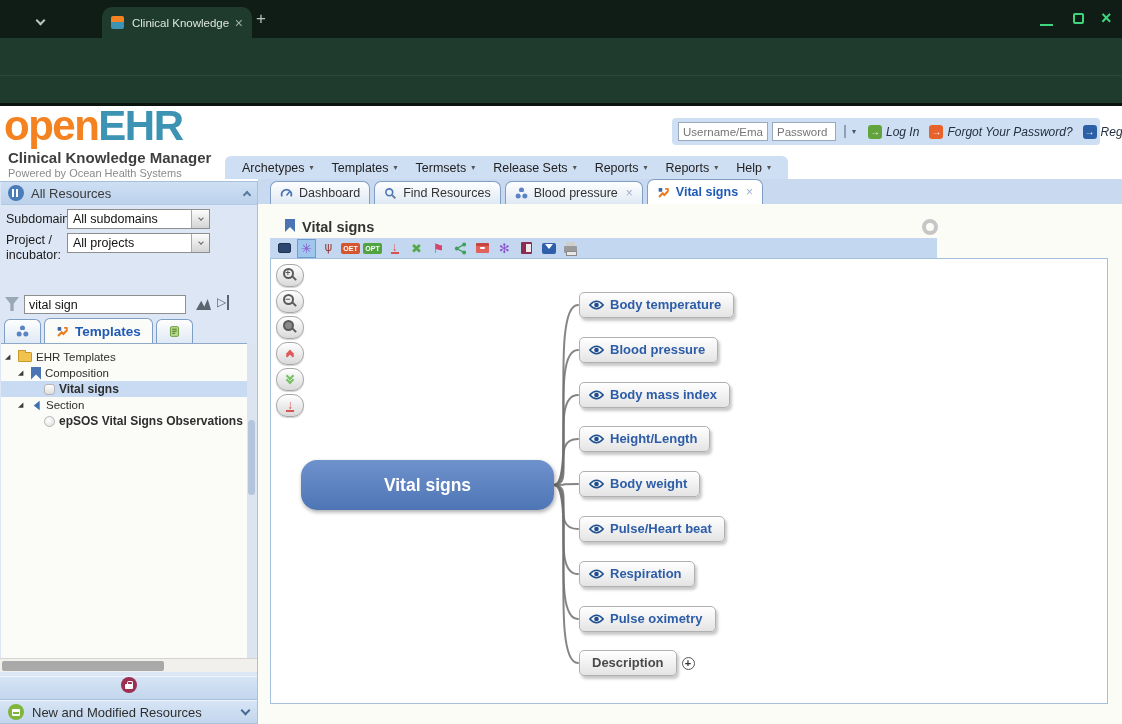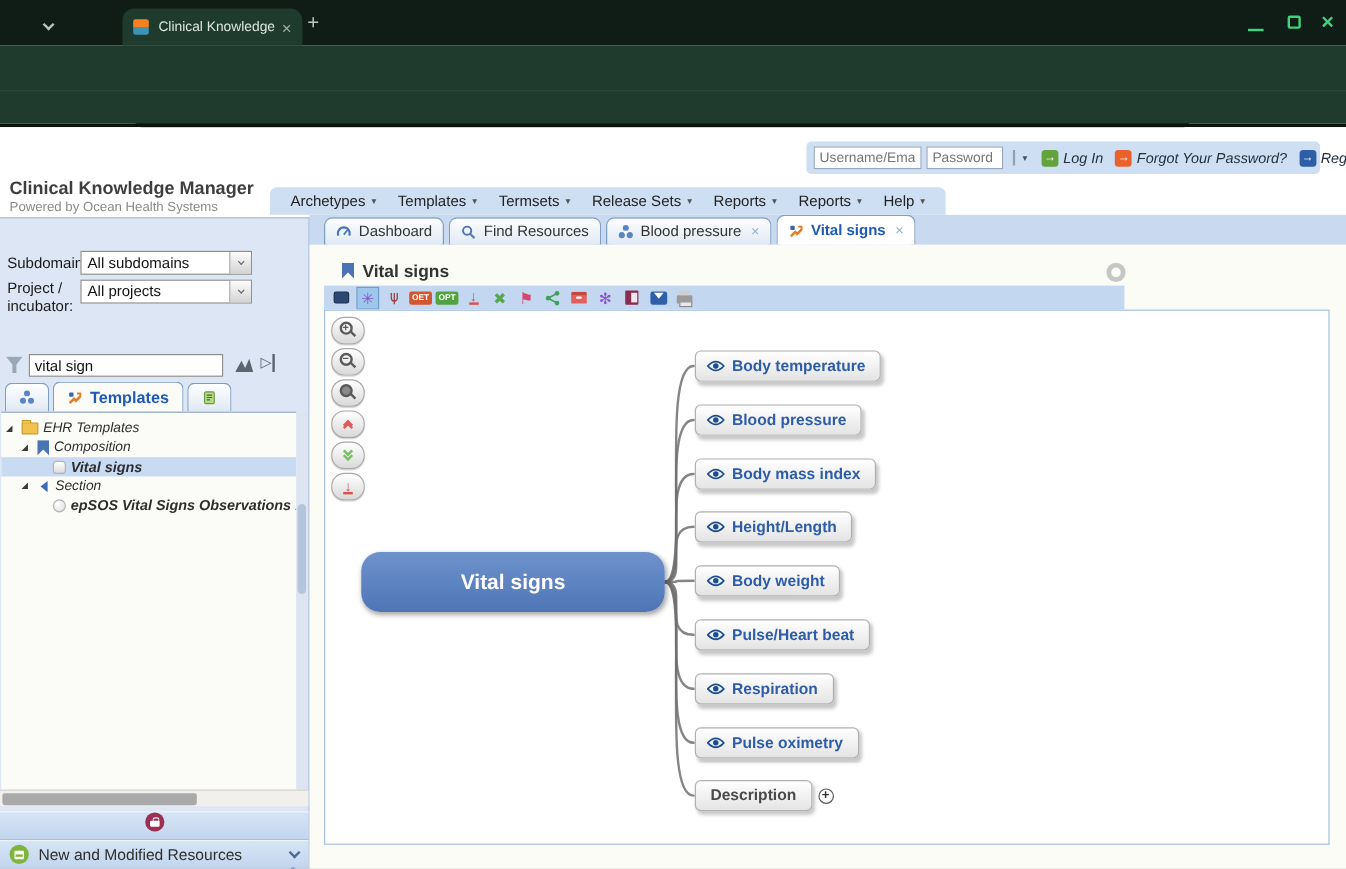--- a/index.html
+++ b/index.html
@@ -91,21 +91,21 @@
   .i-funnel { position:absolute; left:5px; top:297px; width:14px; height:14px; background:#9aa7b5; clip-path:polygon(0 0,100% 0,62% 48%,62% 100%,38% 100%,38% 48%); }
   .search-input { position:absolute; left:24px; top:295px; width:162px; height:19px; border:1px solid #8f8f8f; font-size:12.5px; padding:0 4px; font-family:inherit; color:#111; }
   .i-advfilter { position:absolute; left:196px; top:299px; width:15px; height:11px; background:#5a6570; clip-path:polygon(0 100%,35% 15%,55% 70%,78% 0,100% 100%); }
   .i-runfilter { position:absolute; left:217px; top:295px; font-size:12px; font-weight:bold; color:#5a6570; border-right:2px solid #5a6570; padding-right:1px; line-height:15px; }
 
   .sb-tabs { position:absolute; left:4px; top:318px; display:flex; align-items:flex-end; gap:3px; }
   .stab { height:24px; border:1px solid #7f9ec4; border-bottom:none; border-radius:6px 6px 0 0; background:linear-gradient(#fefefe,#dfe9f4); display:flex; align-items:center; justify-content:center; padding:0 11px; gap:6px; }
   .stab.active { background:#fbfbf8; font-weight:bold; color:#1f5bb5; font-size:13.5px; height:25px; }
 
   .tree { position:absolute; left:1px; top:343px; width:246px; height:315px; background:#fbfbf8; border-top:1px solid #8fa8c8; padding-top:5px; overflow:hidden; }
-  .tree-row { height:16px; display:flex; align-items:center; gap:4px; font-size:11.5px; color:#2e2e2e; white-space:nowrap; overflow:hidden;font-style:italic; }
+  .tree-row { height:16px; display:flex; align-items:center; gap:4px; font-size:11.5px; color:#2e2e2e; white-space:nowrap; overflow:hidden; }
   .tree-row.selected { background:#c9dbf2; }
   .tree-row.bold { font-weight:bold; font-size:12px; }
   .tree-row .exp { font-size:7px; color:#3a3a3a; width:9px; flex:none; }
   .tree-row .sp { width:9px; flex:none; }
   .i-folder { width:14px; height:10px; background:#f2c24e; border:1px solid #c89a2a; border-radius:1px; position:relative; flex:none; }
   .i-folder::before { content:""; position:absolute; top:-3px; left:-1px; width:6px; height:2px; background:#f2c24e; border:1px solid #c89a2a; border-bottom:none; border-radius:1px 1px 0 0; }
   .i-bookmark { width:10px; height:13px; background:#4a74b4; clip-path:polygon(0 0,100% 0,100% 100%,50% 62%,0 100%); flex:none; }
   .i-nodebox { width:11px; height:11px; border:1px solid #b5b5b5; border-radius:3px; background:linear-gradient(#fff,#ddd); flex:none; }
   .i-nodecirc { width:11px; height:11px; border:1px solid #b5b5b5; border-radius:50%; background:radial-gradient(circle at 35% 35%,#fff,#ddd); flex:none; }
 
@@ -211,20 +211,21 @@
   </div>
 
   <div class="bookmarks-bar">
     <span class="bm-sep"></span>
     <span class="bm-folder"></span>
     <span class="bm-label">All Bookmarks</span>
   </div>
   <div class="page-edge"></div>
 
   <div class="page-bg"></div>
+  <div class="logo"><span class="logo-open">open</span><span class="logo-ehr">EHR</span></div>
   <div class="app-title">Clinical Knowledge Manager</div>
   <div class="app-sub">Powered by Ocean Health Systems</div>
 
   <div class="login-bar">
     <input class="li-user" placeholder="Username/Email" style="">
     <input class="li-pass" type="password" placeholder="Password" style="">
     <span class="li-check"></span>
     <span class="li-caret">▾</span>
     <span class="li-link">
         <i class="arrow-badge ab-green">→</i>
@@ -309,20 +310,27 @@
             <path d="M2.5 13.5 L7 9 l2 2 L13.5 6.5" fill="none" stroke="#e87c1f" stroke-width="2.6"></path>
             <path d="M13.5 3 v4 M10 3.5 h4" stroke="#e87c1f" stroke-width="2"></path>
           </svg>
         </span>
         <span>Vital signs</span>
         <span class="x">×</span>
       </div>
     </div>
 
   <div class="sidebar"></div>
+  <div class="sb-header">
+    <span class="i-allres">
+        <i></i>
+      </span>
+    <span class="lbl">All Resources</span>
+    <i class="chev up"></i>
+  </div>
   <div class="sb-label" style="left:6px;top:212px;">Subdomain:</div>
   <div class="fake-select" style="left:67px;top:209px;">
     <span>All subdomains</span>
     <span class="dd">
         <i class="chev down"></i>
       </span>
   </div>
   <div class="sb-label" style="left:6px;top:233px;width:58px;">Project / incubator:</div>
   <div class="fake-select" style="left:67px;top:233px;">
     <span>All projects</span>

